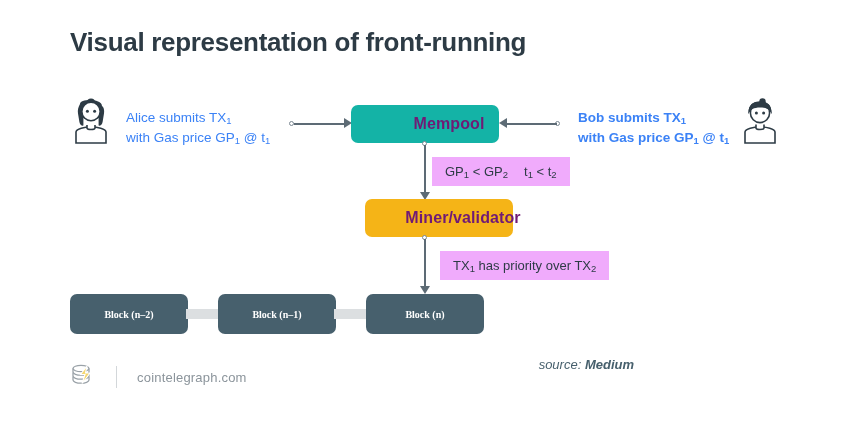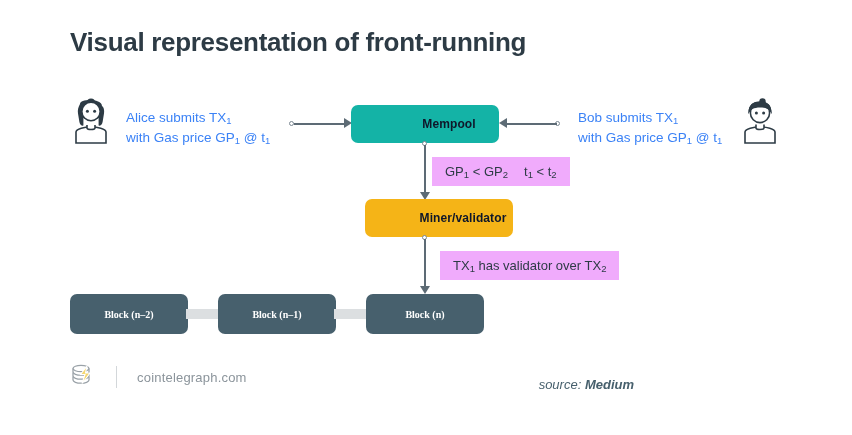--- a/index.html
+++ b/index.html
@@ -23,30 +23,30 @@
   .avatar-alice { left: 68px; top: 98px; }
   .avatar-bob   { left: 737px; top: 98px; }
 
   
   .caption {
     position: absolute;
     font-size: 13.5px; color: #3b82f6; line-height: 19px;
     white-space: nowrap;
   }
   .caption-alice { left: 126px; top: 108px; text-align: left; }
-  .caption-bob   { left: 578px; top: 108px; text-align: left; }
+  .caption-bob   { left: 578px; top: 108px; text-align: left; font-weight: bold; }
   .caption sub { font-size: 9.5px; vertical-align: baseline; position: relative; top: 2px; }
 
   
   .node {
     position: absolute;
     display: flex; align-items: center; justify-content: center;
-    font-weight: bold; color: #0f172a;
+    font-weight: bold; color: #701a75;
     border-radius: 7px;
-    font-size: 12px;
+    font-size: 16px;
     letter-spacing: 0.1px;
     padding-left: 48px;
   }
   .node-mempool {
     left: 351px; top: 105px; width: 148px; height: 38px;
     background: #14b3a6;
   }
   .node-miner {
     left: 365px; top: 199px; width: 148px; height: 38px;
     background: #f5b417;
@@ -136,21 +136,21 @@
     position: absolute; left: 70px; top: 362px;
     display: flex; align-items: center; gap: 20px;
   }
   .footer-divider {
     width: 1px; height: 22px; background: #d3d7da;
   }
   .footer-site {
     font-size: 13px; color: #8b949b; letter-spacing: 0.2px;
   }
   .footer-source {
-    position: absolute; right: 70px; top: 377px;
+    position: absolute; right: 70px; top: 357px;
     font-size: 13px; color: #47606d; font-style: italic;
   }
   .footer-source b { font-weight: bold; font-style: italic; }
 </style>
 </head>
 <body>
 
 <div class="canvas">
 
   <div class="title">Visual representation of front-running</div>
@@ -220,21 +220,21 @@
     <span>GP</span><sub>1</sub><span> &lt; GP</span><sub>2</sub><span class="gap"></span><span>t</span><sub>1</sub><span> &lt; t</span><sub>2</sub>
   </div>
 
   <div class="node node-miner">Miner/validator</div>
 
   <div class="dot dot-v2"></div>
   <div class="vline v-2"></div>
   <div class="arrowhead ah-down ah-down-2"></div>
 
   <div class="edge-label edge-label-priority">
-    <span>TX</span><sub>1</sub><span> has validator over TX</span><sub>2</sub>
+    <span>TX</span><sub>1</sub><span> has priority over TX</span><sub>2</sub>
   </div>
 
   <div class="block block-1">Block (n–2)</div>
   <div class="block-link block-link-1"></div>
   <div class="block block-2">Block (n–1)</div>
   <div class="block-link block-link-2"></div>
   <div class="block block-3">Block (n)</div>
 
   <div class="footer-left">
     <span>

